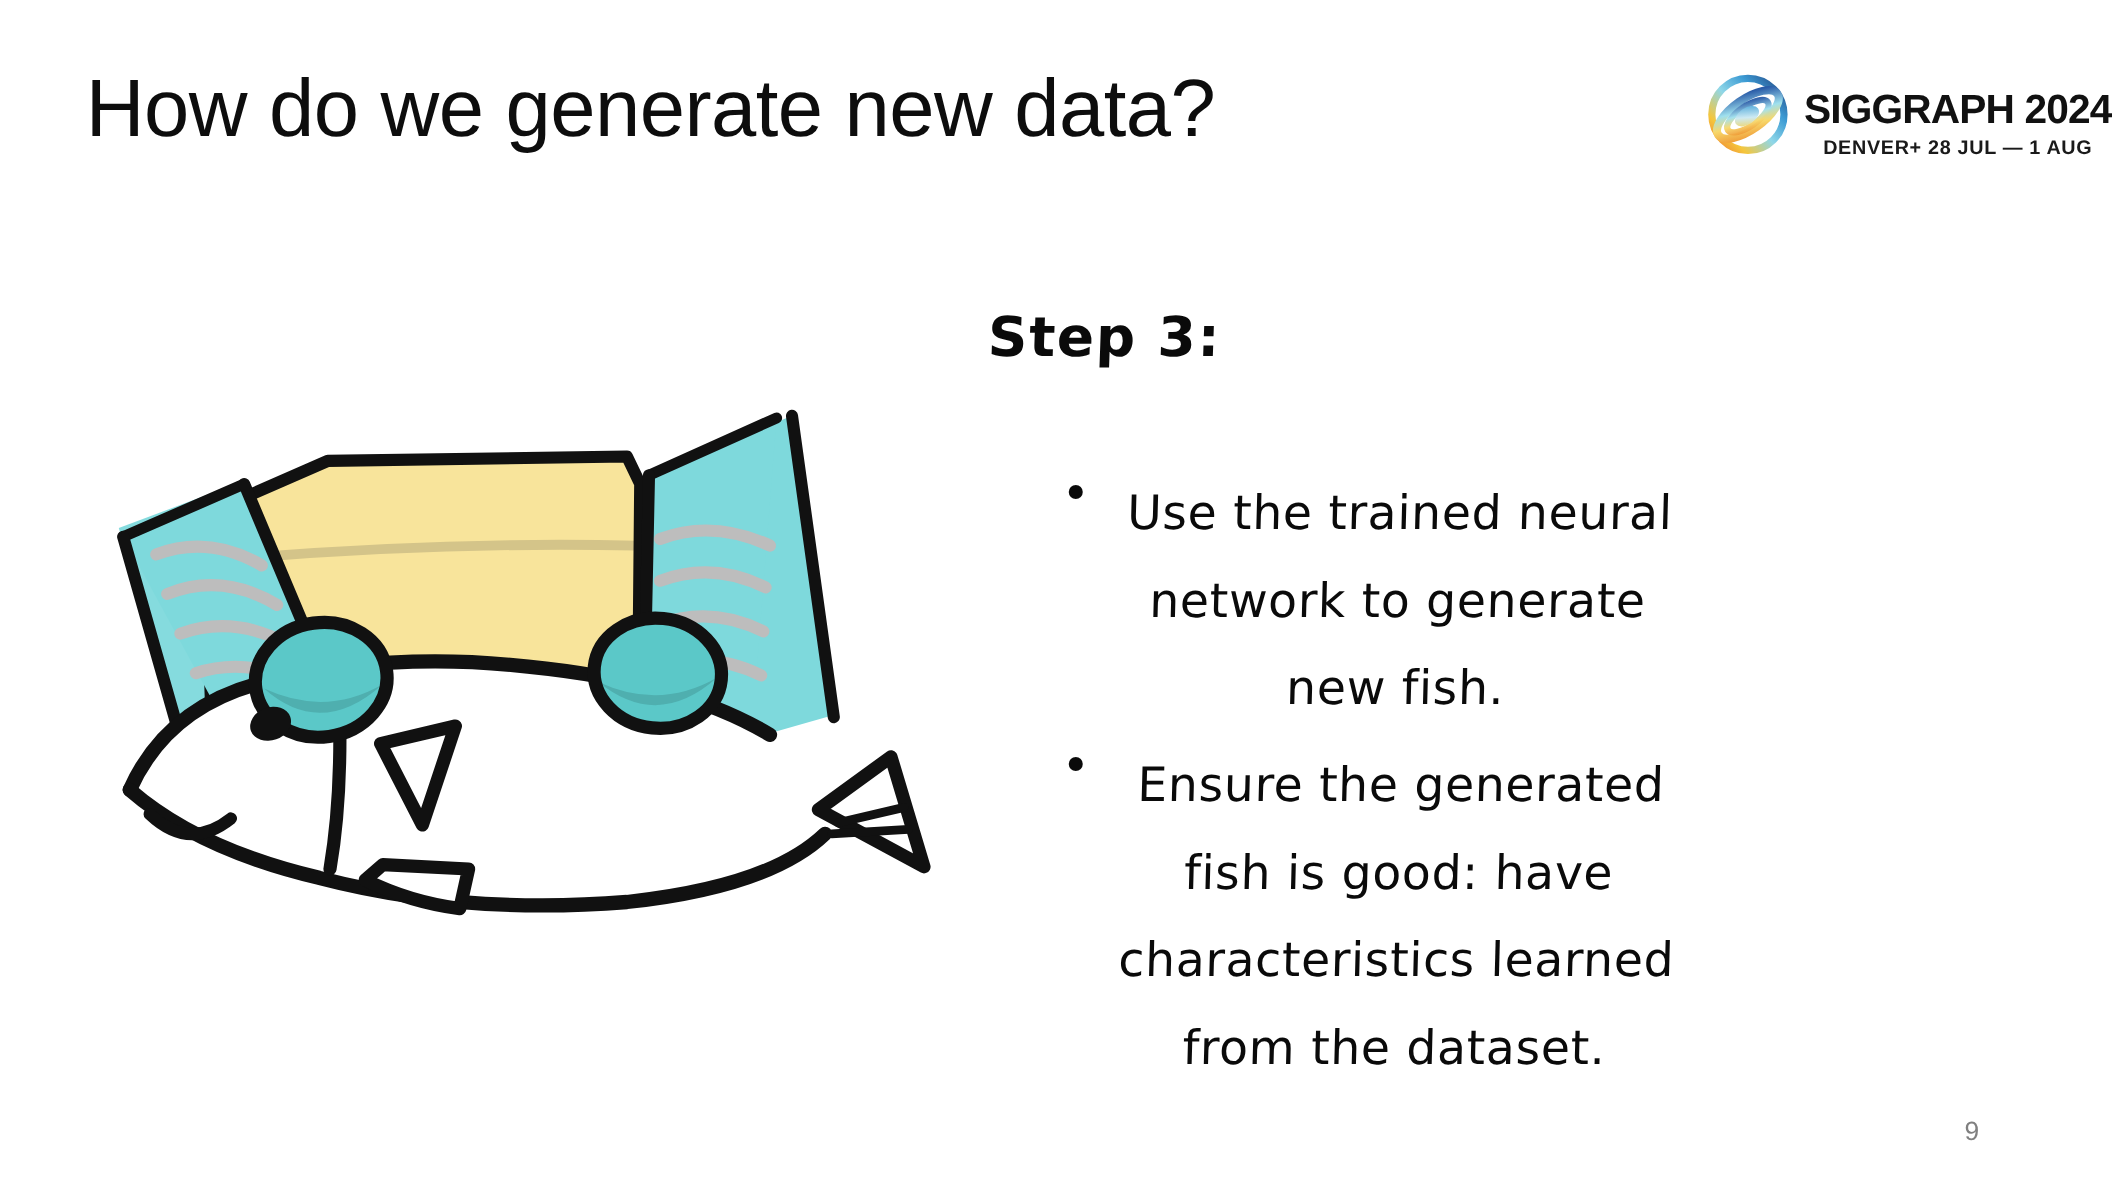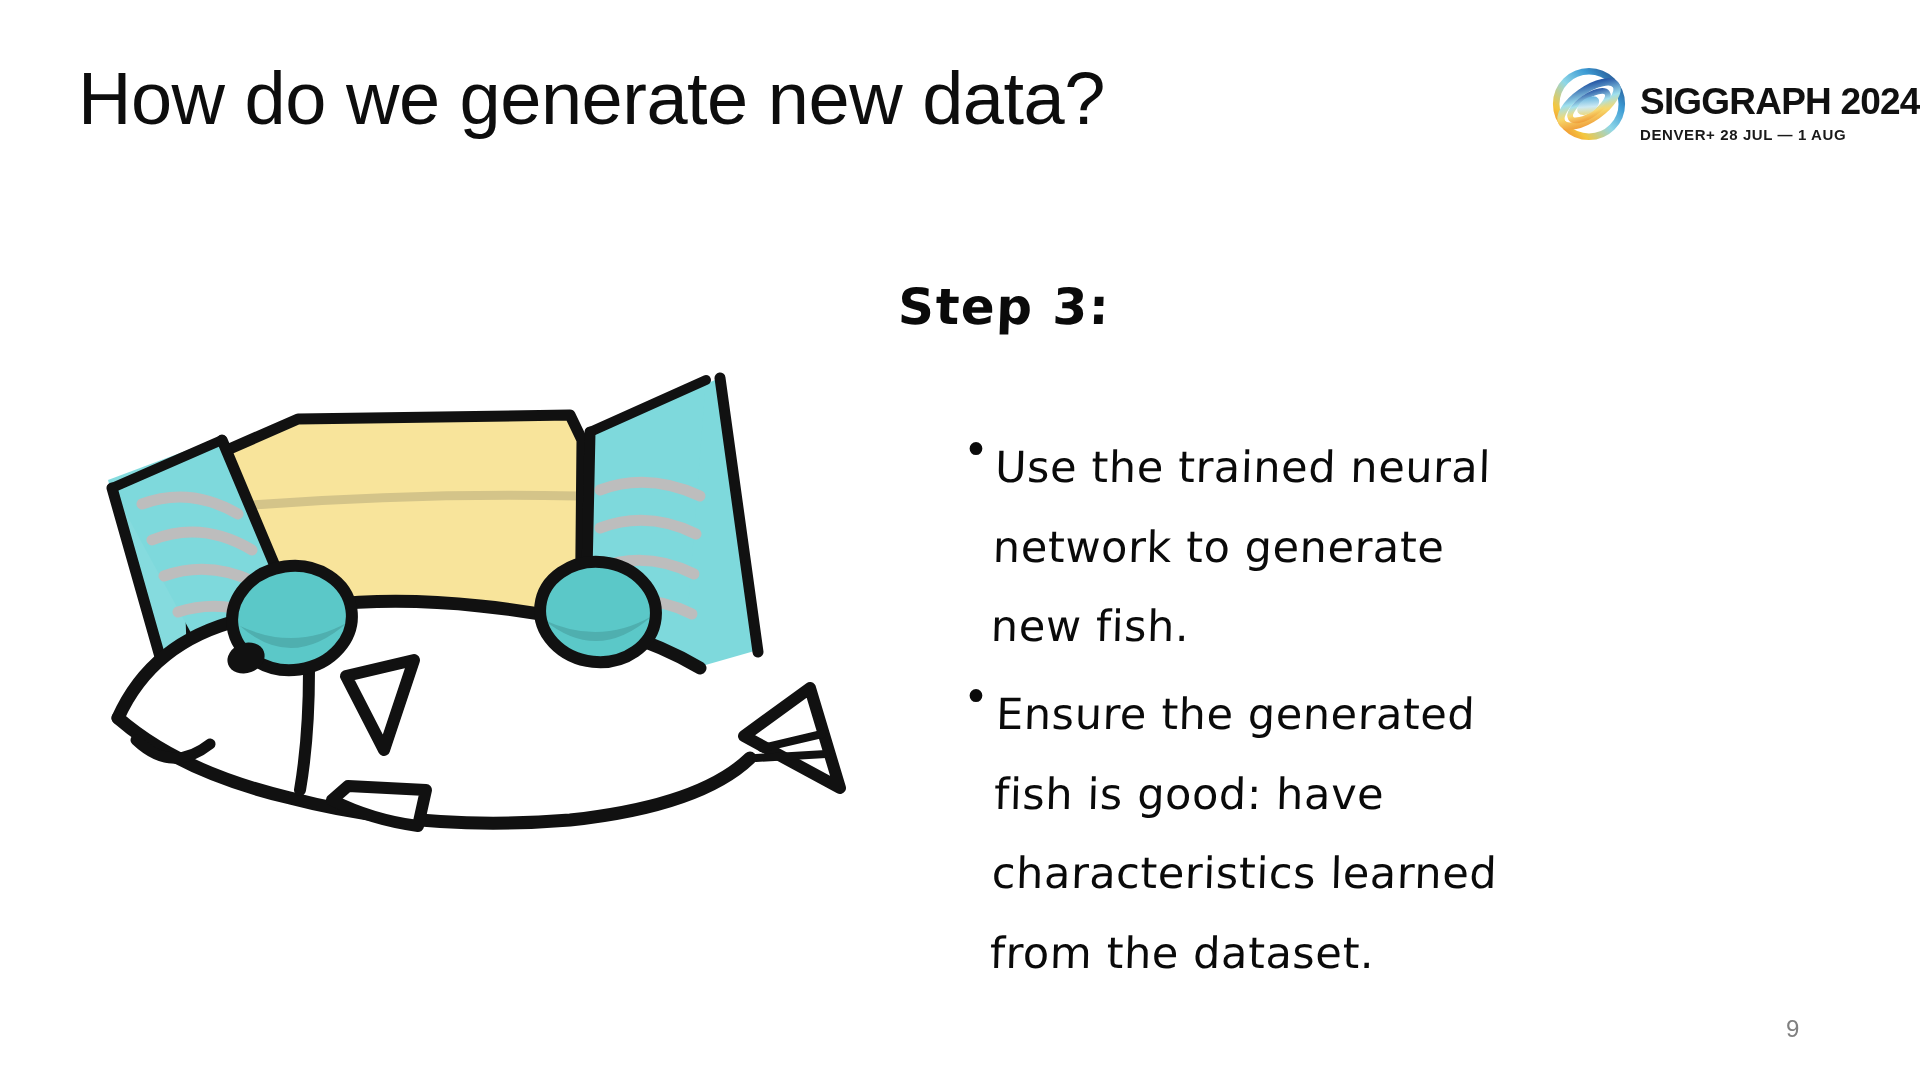--- a/index.html
+++ b/index.html
@@ -7,20 +7,21 @@
     padding: 0;
     background: #ffffff;
   }
   #slide {
     position: relative;
     width: 1920px;
     height: 1080px;
     background: #ffffff;
     overflow: hidden;
     font-family: "Liberation Sans", sans-serif;
+    text-align: center;
   }
 
   
   #slide-title {
     position: absolute;
     left: 78px;
     top: 58px;
     font-family: "Liberation Sans", sans-serif;
     font-size: 74px;
     font-weight: 300;
@@ -58,21 +59,21 @@
     font-family: "Liberation Sans", sans-serif;
     font-size: 37px;
     font-weight: bold;
     letter-spacing: -0.8px;
     color: #111111;
     line-height: 1.0;
     white-space: nowrap;
   }
   #logo-sub {
     font-family: "Liberation Sans", sans-serif;
-    font-size: 15px;
+    font-size: 18px;
     font-weight: bold;
     letter-spacing: 0.6px;
     color: #1a1a1a;
     line-height: 1.0;
     margin-top: 7px;
     white-space: nowrap;
   }
 
   
   #step-heading {

